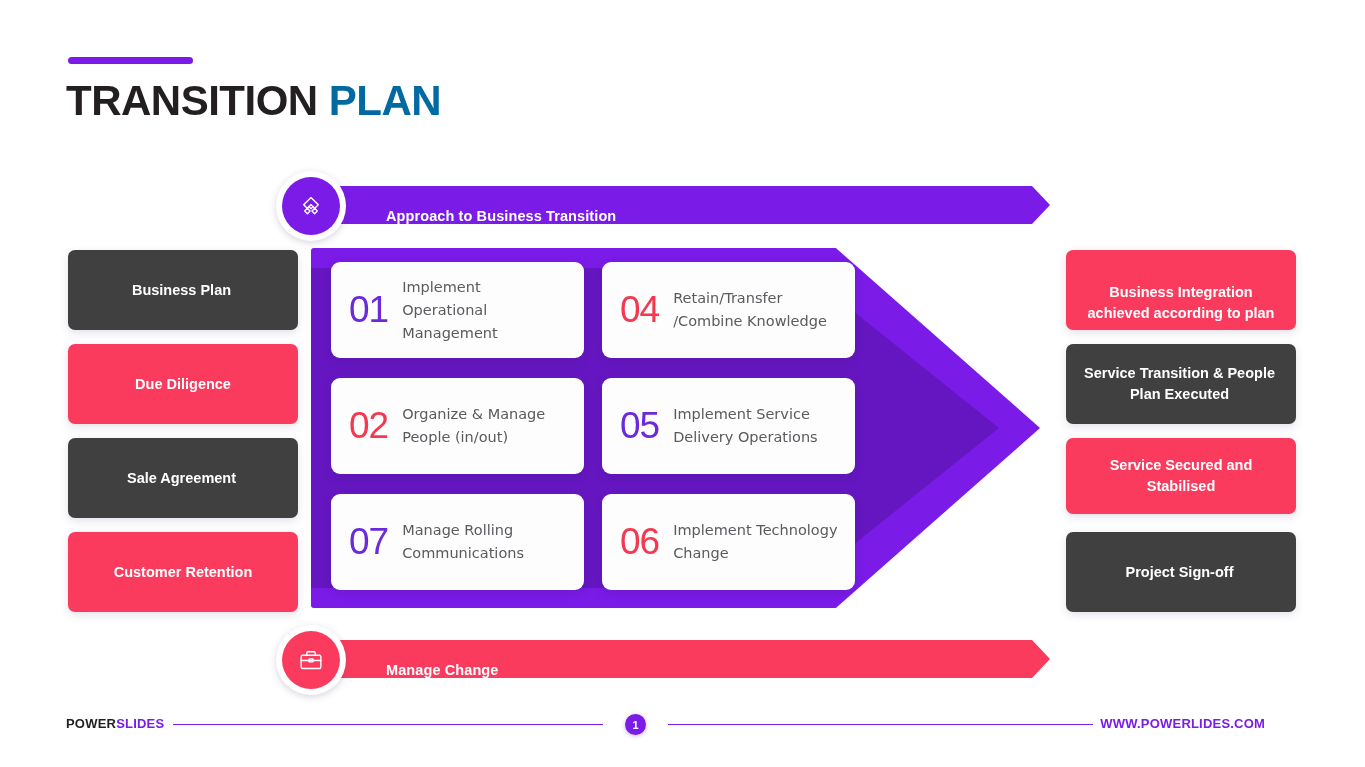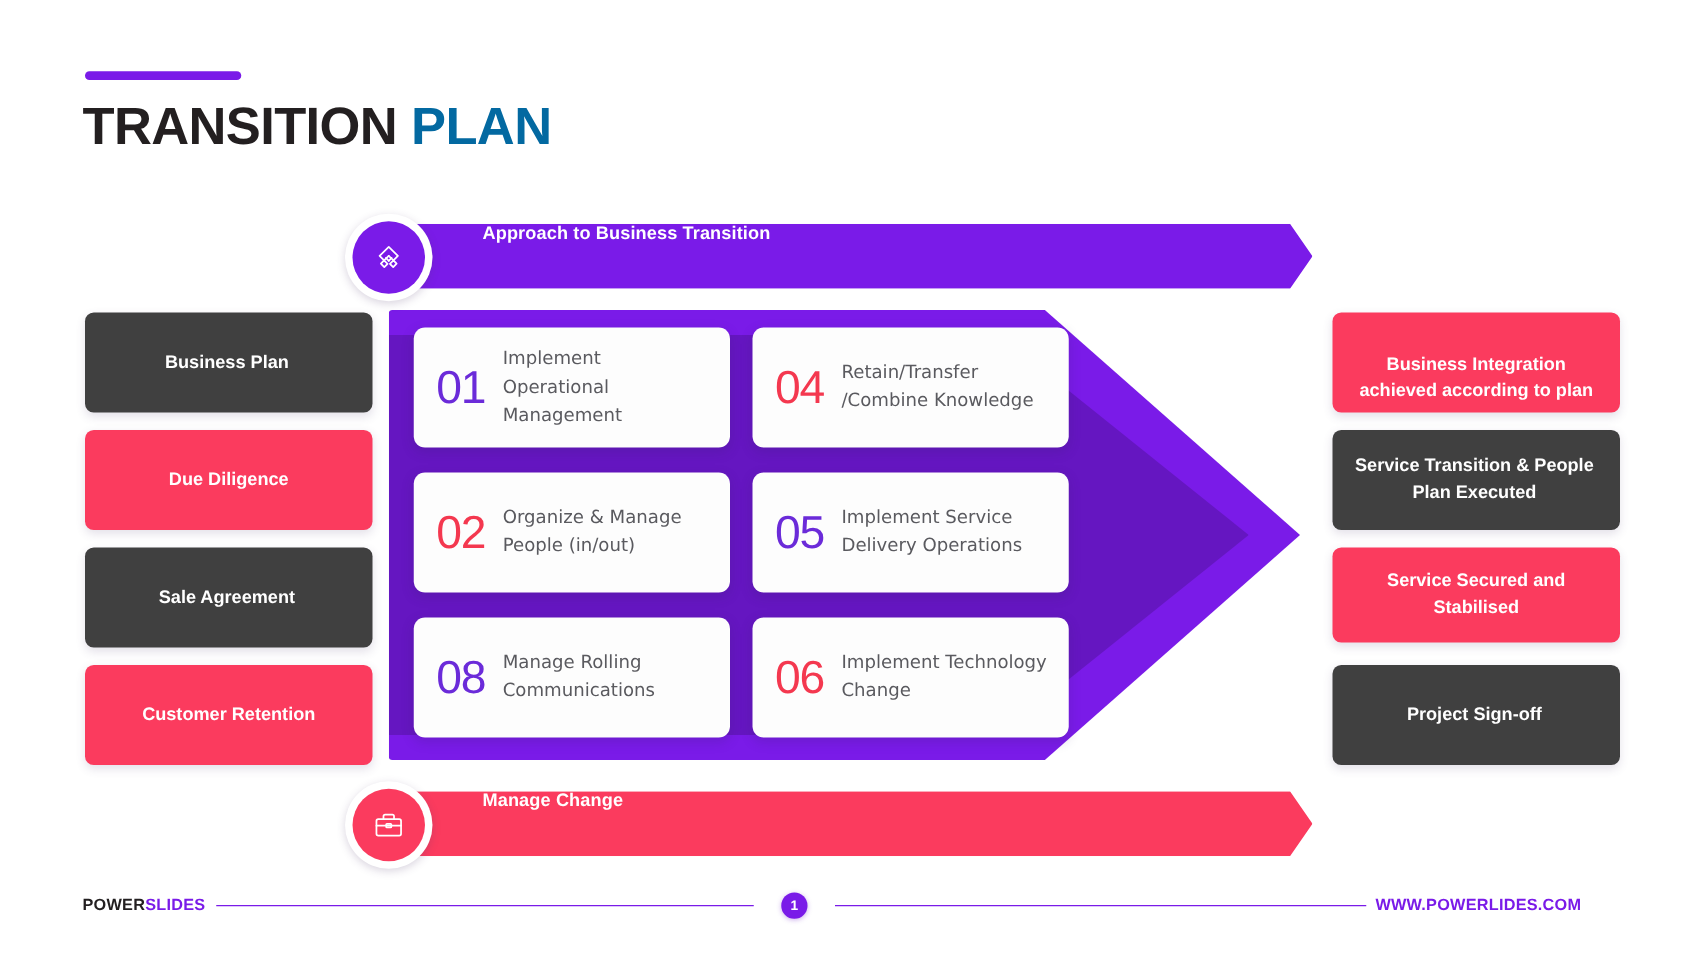--- a/index.html
+++ b/index.html
@@ -24,22 +24,22 @@
   }
   .page-title .t1 { color:#231f20; }
   .page-title .t2 { color:#0369a1; }
 
   
   .banner {
     position:absolute; height:38px;
     display:flex; align-items:center;
   }
   .banner-bar {
-    position:relative; height:52px; width:100%;
-    display:flex; align-items:flex-start;
+    position:relative; height:38px; width:100%;
+    display:flex; align-items:flex-end;
     -webkit-clip-path: polygon(0 0, calc(100% - 18px) 0, 100% 50%, calc(100% - 18px) 100%, 0 100%, 14px 50%);
     clip-path: polygon(0 0, calc(100% - 18px) 0, 100% 50%, calc(100% - 18px) 100%, 0 100%, 14px 50%);
   }
   .banner-label {
     color:#fff; font-size:14.5px; font-weight:bold;
     padding-left:70px; letter-spacing:0.1px;
   }
   #banner-top { left:316px; top:186px; width:734px; }
   #banner-top .banner-bar { background:#7A1BE8; }
   #banner-bottom { left:316px; top:640px; width:734px; }
@@ -184,21 +184,21 @@
 
   <div class="step-card" style="left:331px;top:262px;">
     <span class="step-num purple">01</span>
     <span class="step-text">Implement Operational Management</span>
   </div>
   <div class="step-card" style="left:331px;top:378px;">
     <span class="step-num red">02</span>
     <span class="step-text">Organize &amp; Manage People (in/out)</span>
   </div>
   <div class="step-card" style="left:331px;top:494px;">
-    <span class="step-num purple">08</span>
+    <span class="step-num purple">07</span>
     <span class="step-text">Manage Rolling Communications</span>
   </div>
   <div class="step-card" style="left:602px;top:262px;">
     <span class="step-num red">04</span>
     <span class="step-text">Retain/Transfer /Combine Knowledge</span>
   </div>
   <div class="step-card" style="left:602px;top:378px;">
     <span class="step-num purple">05</span>
     <span class="step-text">Implement Service Delivery Operations</span>
   </div>

